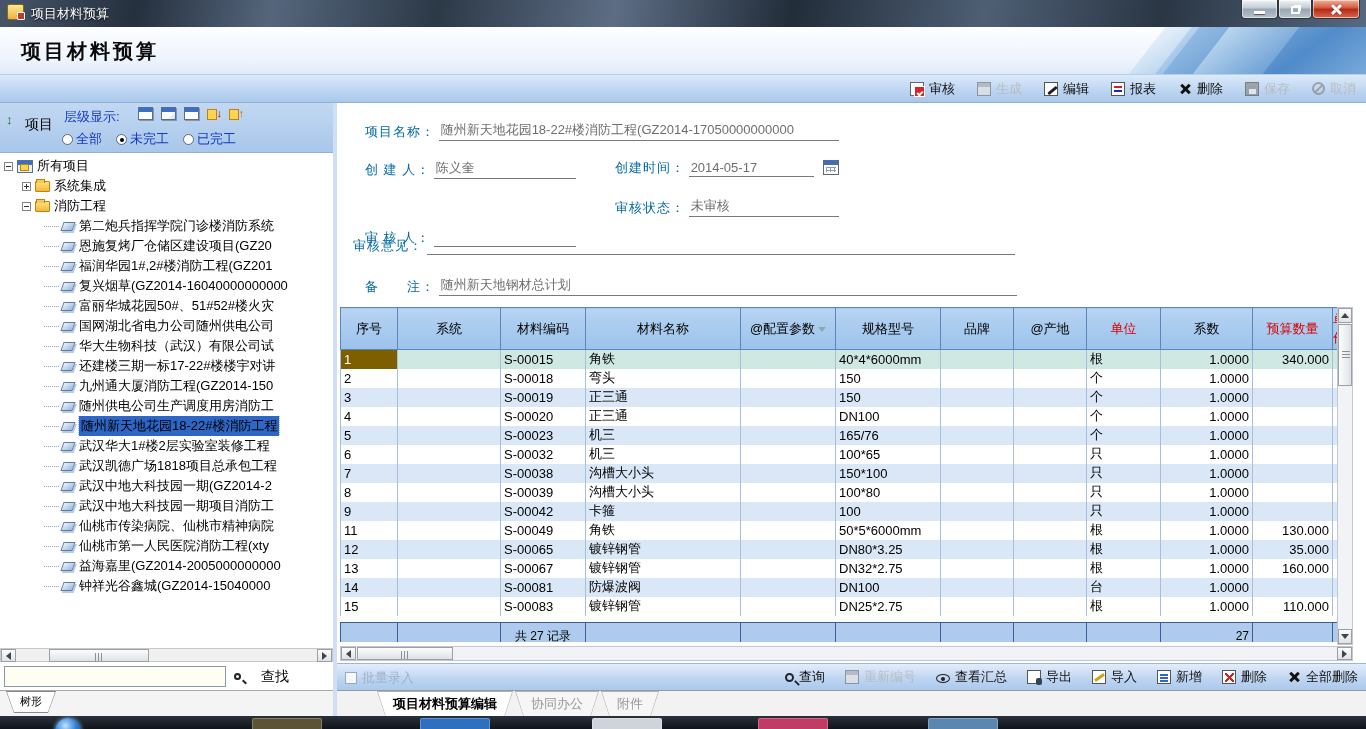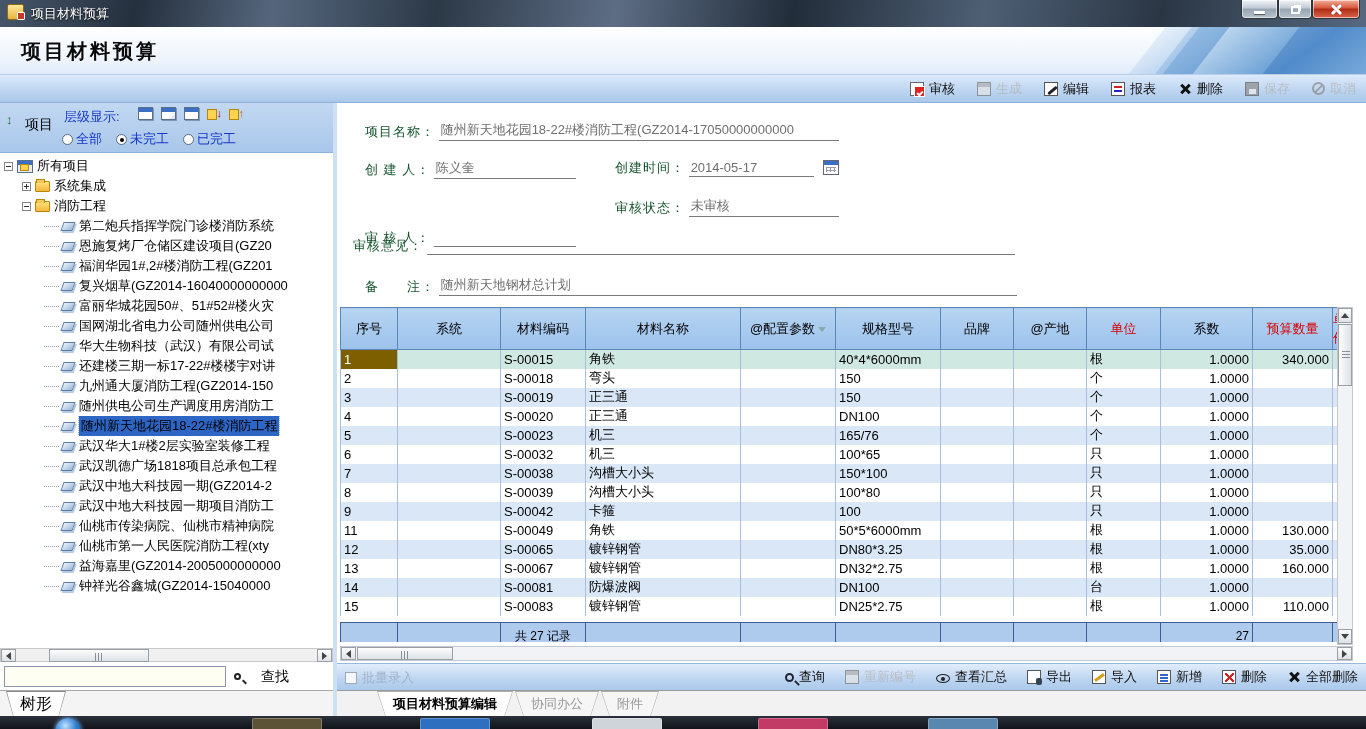--- a/index.html
+++ b/index.html
@@ -97,32 +97,32 @@
   .tlabel-tree { font-size:13px; }
   .trow.selected .tlabel-tree { background:#2e66c6; color:#000000; outline:1px dotted #9cb8e8; padding:1px 2px; }
 
   .lp-hscroll { position:absolute; left:0; top:545px; width:333px; height:14px; background:#f0f0f0; border:1px solid #c8c8c8; }
   .lp-searchrow { position:absolute; left:0; top:560px; width:333px; height:27px; background:#fff; display:flex; align-items:center; }
   .search-input { width:222px; height:21px; margin-left:4px; border:1px solid #8a98a8; background:#fffef2; font-size:13px; padding:0 4px; }
   .find-btn { display:flex; align-items:center; gap:20px; margin-left:8px; background:none; border:none; font-size:14px; cursor:pointer; }
   .mag { width:7px; height:7px; border:2px solid #222; border-radius:50%; position:relative; display:inline-block; }
   .mag::after { content:""; position:absolute; left:6px; top:6px; width:5px; height:2px; background:#222; transform:rotate(45deg); }
   .lp-tabrow { position:absolute; left:0; top:587px; width:333px; height:26px; background:#f4f4f4; border-top:1px solid #aaa; }
-  .tab-shape { position:relative; display:inline-block; margin-left:6px; padding:3px 14px 4px; font-size:16px;
+  .tab-shape { position:relative; display:inline-block; margin-left:6px; padding:3px 14px 4px; font-size:11px;
     background:#888; clip-path:polygon(0 0,100% 0,calc(100% - 8px) 100%,8px 100%); }
   .tab-shape b { position:absolute; inset:1px; background:#fff; clip-path:polygon(0 0,100% 0,calc(100% - 7px) 100%,7px 100%); }
   .tab-shape span { position:relative; z-index:2; font-weight:normal; }
 
   .splitter { position:absolute; left:333px; top:103px; width:4px; height:613px; background:#cfe0f4; }
   .right-strip { position:absolute; left:1353px; top:103px; width:13px; height:560px; background:#cfe0f4; }
 
   
   .right-panel { position:absolute; left:337px; top:103px; width:1029px; height:613px; background:#fff; }
   .frow { position:absolute; height:22px; }
-  .flabel { font-size:13px; color:#14532d; letter-spacing:1px; }
+  .flabel { font-size:13px; color:#0369a1; letter-spacing:1px; }
   .fvalue { display:inline-block; border-bottom:1px solid #7a7a7a; color:#6e6e6e; font-size:13px; padding:0 2px 1px; vertical-align:bottom; white-space:nowrap; overflow:hidden; }
   .cal-icon { display:inline-block; width:16px; height:15px; background:#fff; border:1px solid #667; vertical-align:-3px; margin-left:6px; position:relative; }
   .cal-icon::before { content:""; position:absolute; left:0; top:0; right:0; height:4px; background:#3a6fc4; }
   .cal-icon::after { content:""; position:absolute; left:2px; top:6px; right:2px; bottom:2px;
     background:repeating-linear-gradient(90deg,#99a,#99a 1px,transparent 1px 4px),repeating-linear-gradient(#99a,#99a 1px,transparent 1px 3px); }
 
   
   .table-wrap { position:absolute; left:3px; top:204px; width:997px; height:315px; overflow:hidden; }
   table { border-collapse:collapse; table-layout:fixed; width:997px; }
   thead th { height:42px; background:linear-gradient(#b7d4f2,#9cc2ec); border:1px solid #5a87b8; font-weight:normal; font-size:13px; text-align:center; overflow:hidden; position:relative; }

